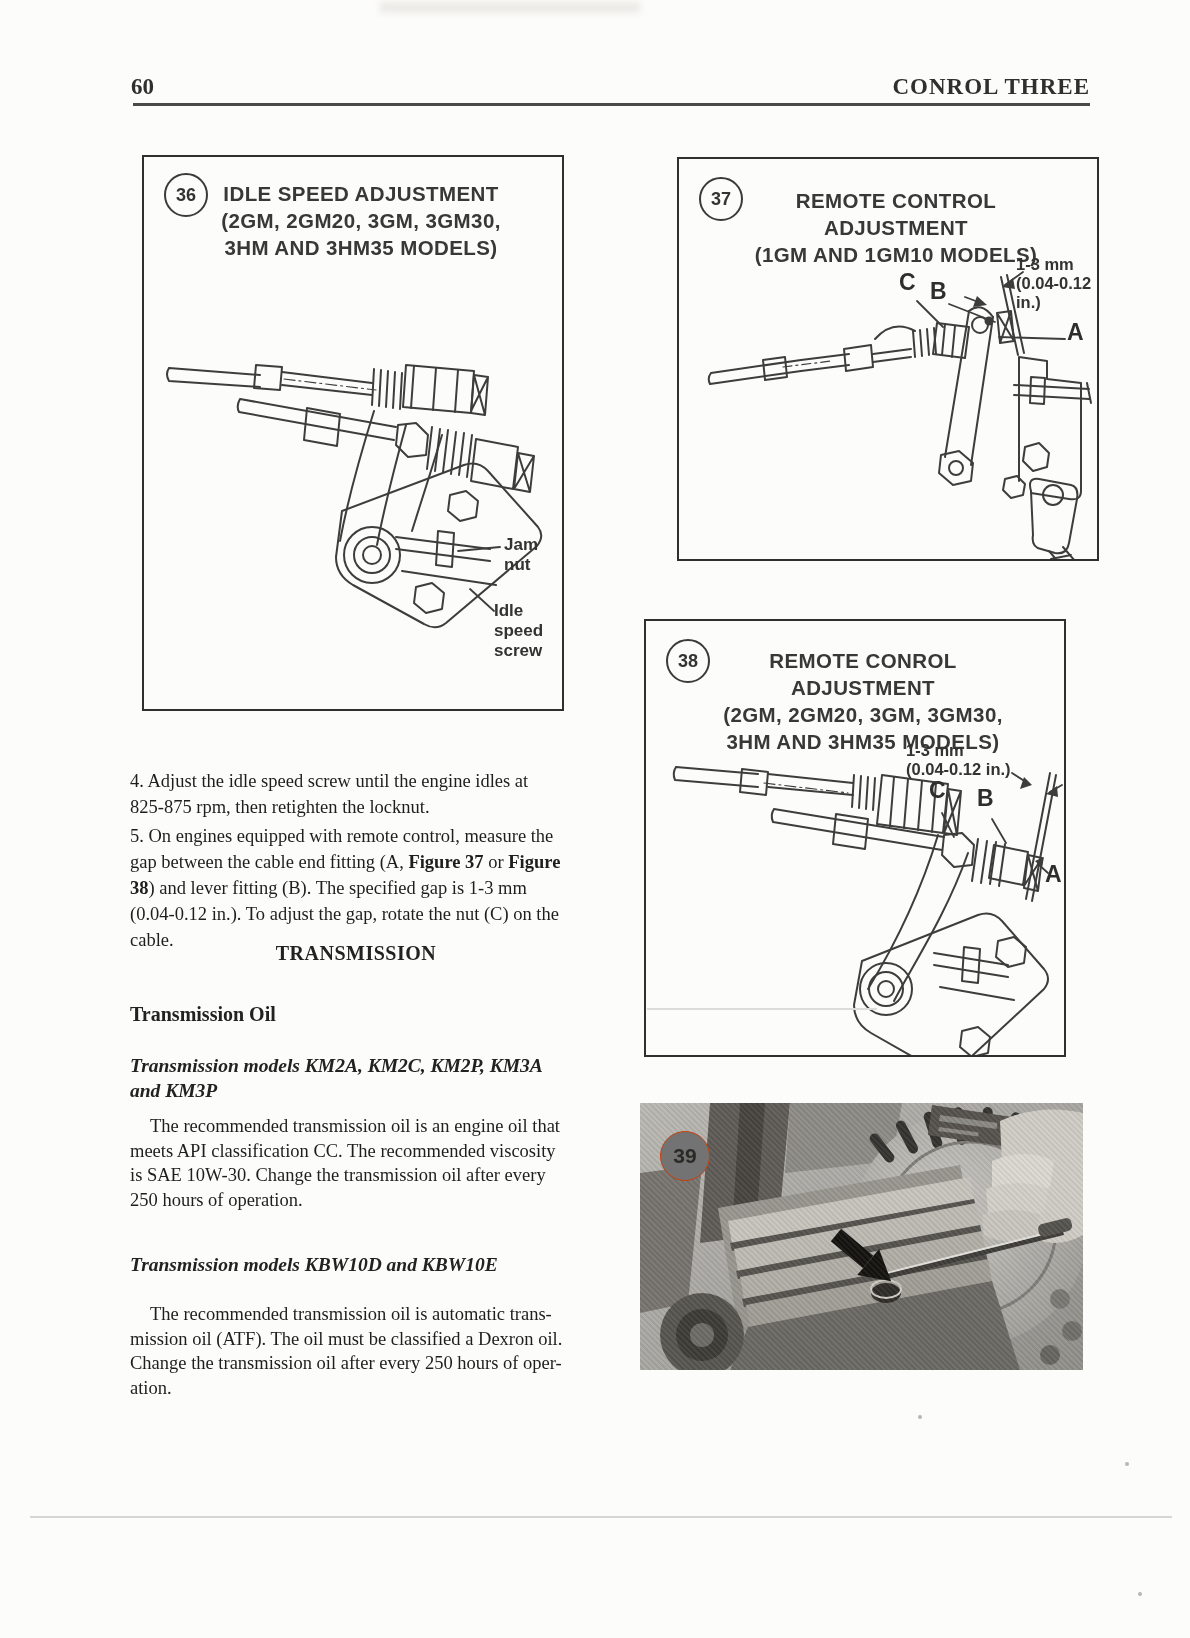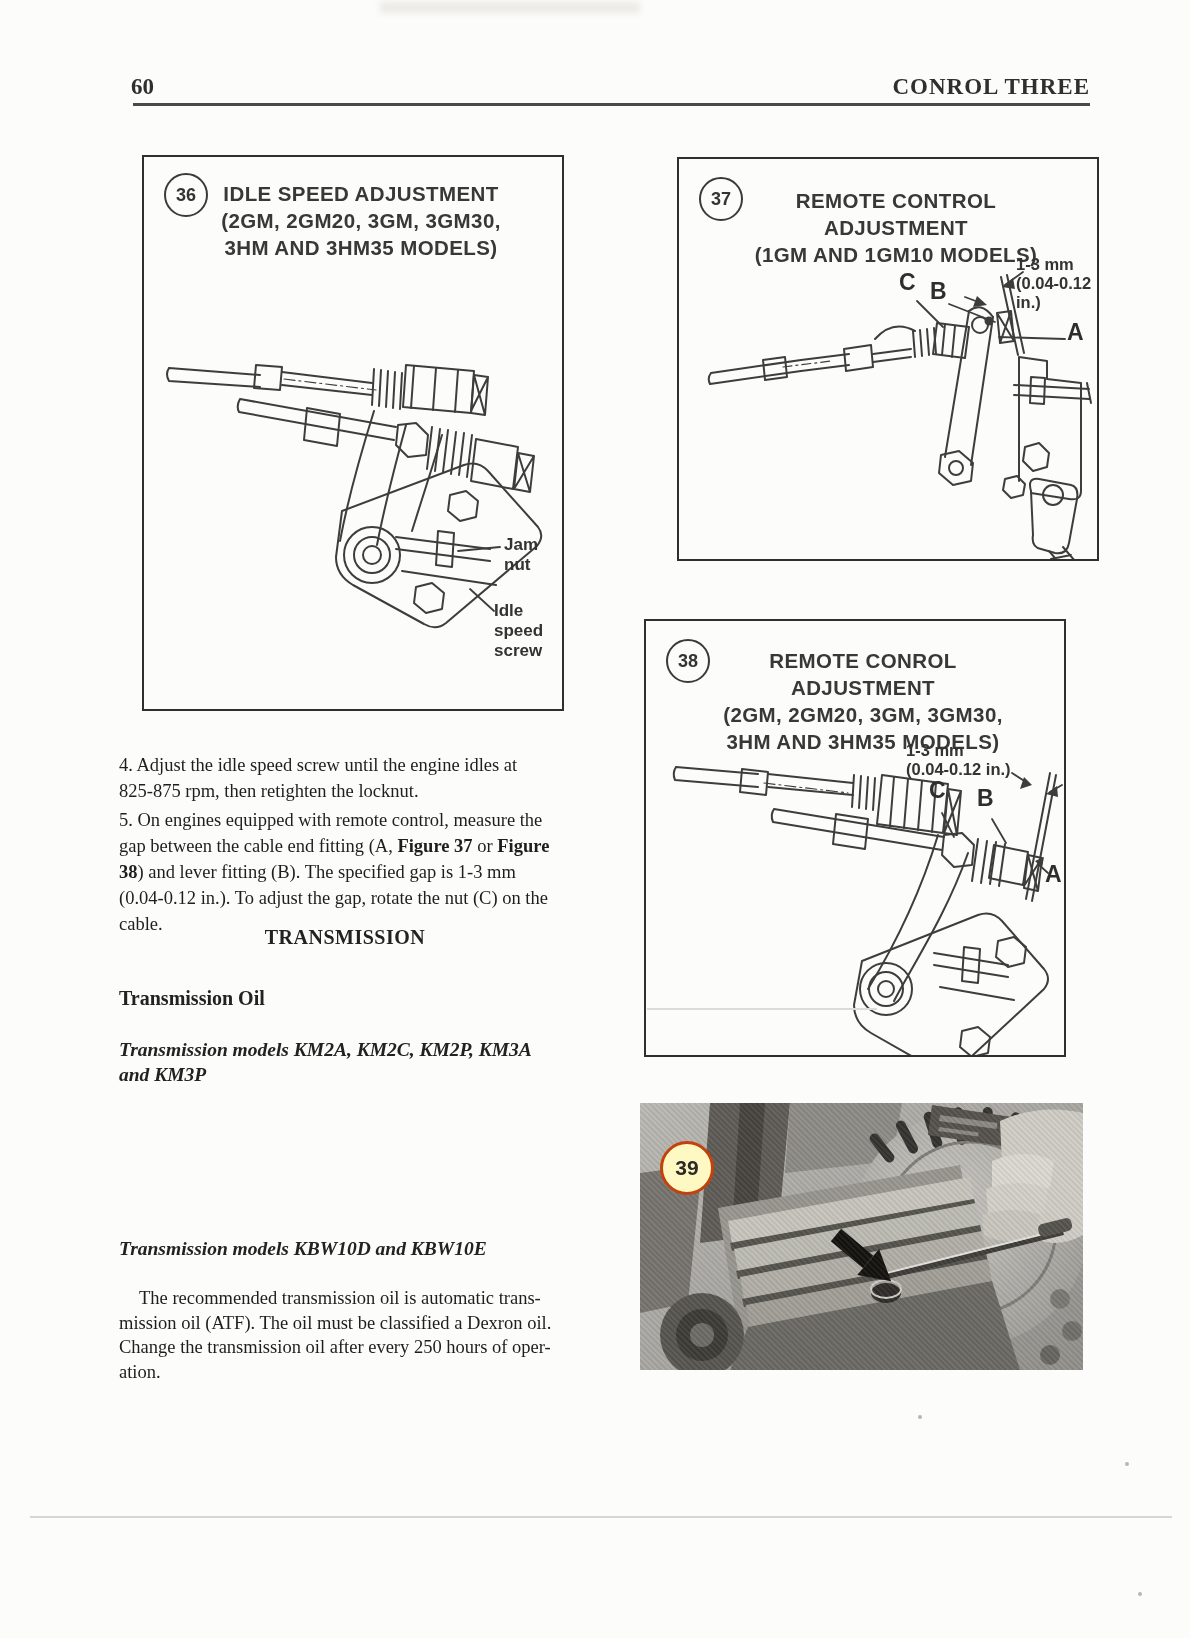--- a/index.html
+++ b/index.html
@@ -25,39 +25,39 @@
             font-family:"Liberation Sans",sans-serif;font-weight:bold;font-size:20.5px;
             line-height:27px;color:#383838;letter-spacing:.4px;padding-left:16px;box-sizing:border-box;}
   .figsvg{position:absolute;left:0;top:0;width:100%;height:100%;}
   .figlabel{position:absolute;font-family:"Liberation Sans",sans-serif;font-weight:bold;
             font-size:17px;color:#333;white-space:pre-line;line-height:20px;}
   .cba{position:absolute;font-family:"Liberation Sans",sans-serif;font-weight:bold;
        font-size:23px;color:#2e2e2e;line-height:23px;}
   .gaplabel{position:absolute;font-family:"Liberation Sans",sans-serif;font-weight:bold;
             font-size:16.5px;line-height:19px;color:#333;white-space:pre-line;}
   
-  .col{left:119px;width:452px;}
+  .col{left:130px;width:452px;margin-top:16px;}
   .steps{top:752px;font-size:18.5px;line-height:26px;}
   .para{white-space:pre-line;margin:0 0 3px 0;}
   .b{font-weight:bold;}
   .sechead{top:926px;text-align:center;font-weight:bold;font-size:20px;letter-spacing:.5px;color:#222;}
   .subhead{top:987px;font-weight:bold;font-size:20px;color:#222;}
   .modhead{font-weight:bold;font-style:italic;font-size:19.5px;line-height:25px;white-space:pre-line;color:#222;}
   .mh1{top:1037px;}
   .mh2{top:1236px;}
   .bodypara{font-size:18.5px;line-height:24.5px;white-space:pre-line;text-indent:20px;}
   .bp1{top:1098px;}
   .bp2{top:1286px;}
   
   .photo{left:640px;top:1103px;width:443px;height:267px;overflow:hidden;}
   .photo::after{content:"";position:absolute;inset:0;
      background:repeating-linear-gradient(45deg,rgba(255,255,255,.05) 0 2px,rgba(0,0,0,.05) 2px 4px);
      pointer-events:none;}
-  .photobadge{position:absolute;left:20px;top:38px;width:48px;height:48px;background:#fef9c3;
-     border:3px solid #c2410c;border-radius:50%;display:flex;align-items:center;justify-content:center;
+  .photobadge{position:absolute;left:20px;top:28px;width:48px;height:48px;background:#737373;
+     border:1px solid #c2410c;border-radius:50%;display:flex;align-items:center;justify-content:center;
      font-family:"Liberation Sans",sans-serif;font-size:21px;font-weight:600;color:#2b2a27;z-index:2;}
   .ghostline{left:647px;top:1008px;width:230px;height:2px;background:#dddcd8;}
   svg{display:block;}
 </style>
 </head>
 <body>
 
 <div id="page">
 
   <div class="abs pagenum">60</div>
@@ -222,20 +222,24 @@
 gap between the cable end fitting (A, </span><span class="b">Figure 37</span><span> or </span><span class="b">Figure
 38</span><span>) and lever fitting (B). The specified gap is 1-3 mm
 (0.04-0.12 in.). To adjust the gap, rotate the nut (C) on the
 cable.</span></p>
   </div>
 
   <div class="abs col subhead">Transmission Oil</div>
   <div class="abs col sechead">TRANSMISSION</div>
   <div class="abs col modhead mh1">Transmission models KM2A, KM2C, KM2P, KM3A
 and KM3P</div>
+  <div class="abs col bodypara bp1">The recommended transmission oil is an engine oil that
+meets API classification CC. The recommended viscosity
+is SAE 10W-30. Change the transmission oil after every
+250 hours of operation.</div>
   <div class="abs col modhead mh2">Transmission models KBW10D and KBW10E</div>
   <div class="abs col bodypara bp2">The recommended transmission oil is automatic trans-
 mission oil (ATF). The oil must be classified a Dexron oil.
 Change the transmission oil after every 250 hours of oper-
 ation.</div>
 
   <div class="abs photo">
     <svg viewBox="0 0 443 267" width="443" height="267" preserveAspectRatio="none">
       <defs>
         <linearGradient id="pg" x1="0" y1="0" x2="1" y2="1">

